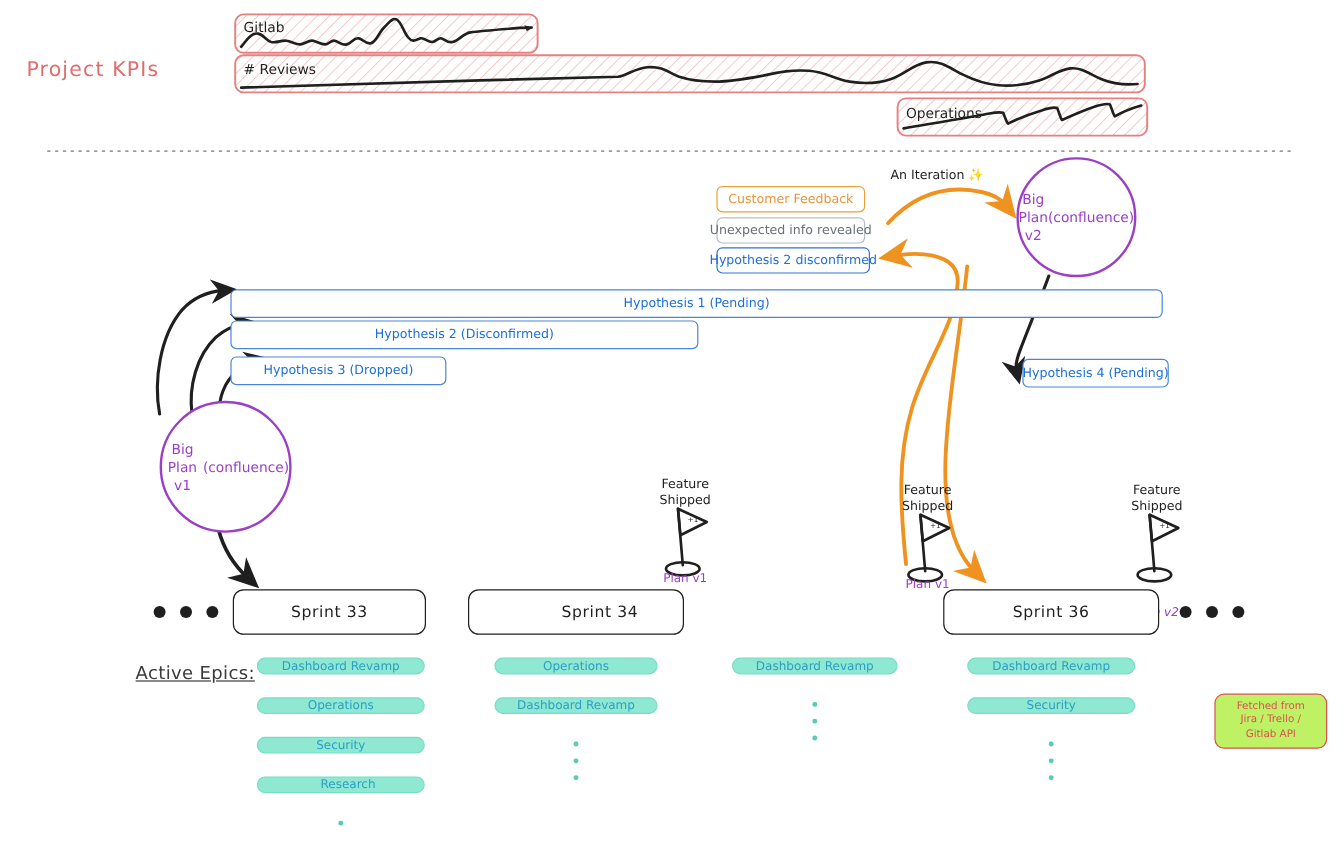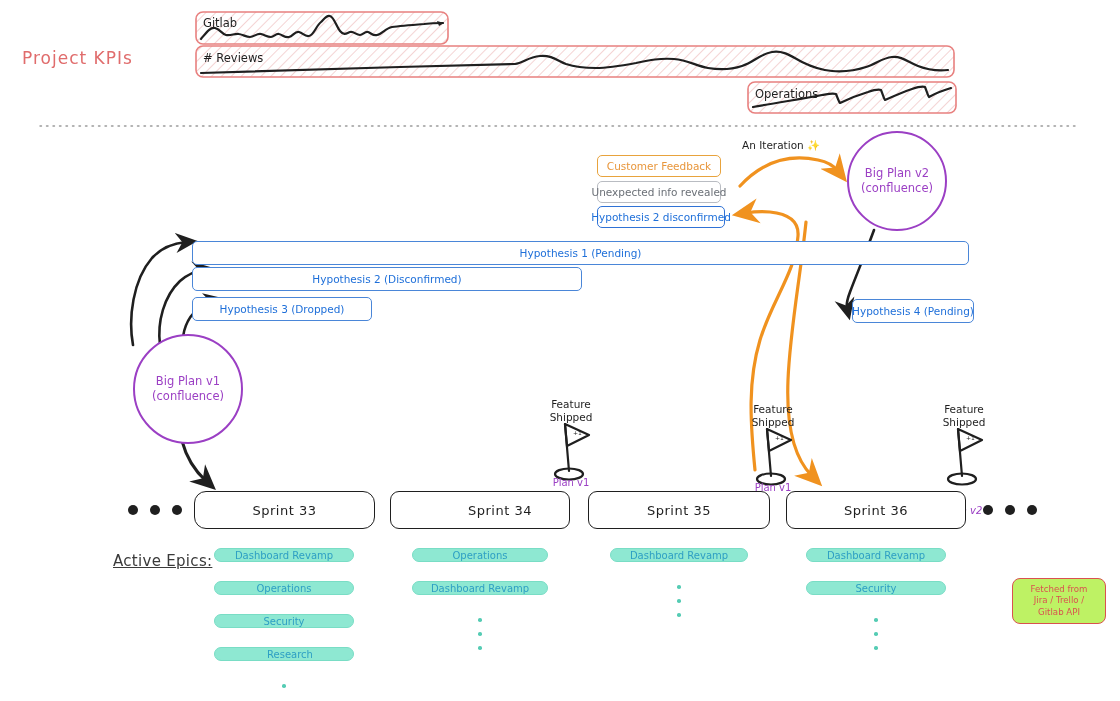--- a/index.html
+++ b/index.html
@@ -49,21 +49,21 @@
   
   .epic{
     box-sizing:border-box;height:14px;display:flex;align-items:center;justify-content:center;
     background:#8ee8d2;border:1px solid #79ddc5;border-radius:7px;
     color:#2e9fc4;font-size:10px;white-space:nowrap;
   }
   .edot{width:3.5px;height:3.5px;border-radius:50%;background:#55ccb4;}
 
   
   .bigplan{
-    border:2px solid #9b3fc4;border-radius:50%;display:flex;flex-direction:column;
+    border:2px solid #9b3fc4;border-radius:50%;display:flex;flex-direction:row;
     align-items:center;justify-content:center;color:#9b3fc4;font-size:11.5px;
     line-height:15px;text-align:center;background:#fff;
   }
 
   
   .fetched{
     box-sizing:border-box;border:1.5px solid #d9524f;border-radius:8px;background:#bef264;
     color:#d9524f;font-size:8.6px;line-height:11.5px;text-align:center;
     display:flex;align-items:center;justify-content:center;padding:3px 4px;white-space:pre-line;
   }
@@ -200,33 +200,32 @@
 <div class="bigdot" style="left:128px;top:505px;"></div>
 <div class="bigdot" style="left:150px;top:505px;"></div>
 <div class="bigdot" style="left:172px;top:505px;"></div>
 <div class="bigdot" style="left:983px;top:505px;"></div>
 <div class="bigdot" style="left:1005px;top:505px;"></div>
 <div class="bigdot" style="left:1027px;top:505px;"></div>
 
 <div class="abs active-epics" style="left:113px;top:552px;">Active Epics:</div>
 
 <div id="sprint-layer" class="layer">
-    <div class="abs sprint" style="left: 194px; top: 491px; width: 181px; border-radius: 12px;">Sprint 33</div>
+    <div class="abs sprint" style="left: 194px; top: 491px; width: 161px;">Sprint 33</div>
     <div class="abs epic" style="width: 140px; left: 214px; top: 548px;">Dashboard Revamp</div>
     <div class="abs epic" style="width: 140px; left: 214px; top: 581px;">Operations</div>
     <div class="abs epic" style="width: 140px; left: 214px; top: 614px;">Security</div>
     <div class="abs epic" style="width: 140px; left: 214px; top: 647px; padding-left: 12px;">Research</div>
     <div class="abs edot" style="left: 282.25px; top: 684px;"></div>
     <div class="abs sprint" style="left: 390px; top: 491px; width: 180px; padding-left: 40px;">Sprint 34</div>
     <div class="abs epic" style="width: 136px; left: 412px; top: 548px;">Operations</div>
     <div class="abs epic" style="width: 136px; left: 412px; top: 581px;">Dashboard Revamp</div>
     <div class="abs edot" style="left: 478.25px; top: 618px;"></div>
     <div class="abs edot" style="left: 478.25px; top: 632px;"></div>
     <div class="abs edot" style="left: 478.25px; top: 646px;"></div>
-    <div class="abs sprint" style="left: 588px; top: 491px; width: 182px;">Sprint 35</div>
     <div class="abs epic" style="width: 138px; left: 610px; top: 548px;">Dashboard Revamp</div>
     <div class="abs edot" style="left: 677.25px; top: 585px;"></div>
     <div class="abs edot" style="left: 677.25px; top: 599px;"></div>
     <div class="abs edot" style="left: 677.25px; top: 613px;"></div>
     <div class="abs sprint" style="left: 786px; top: 491px; width: 180px;">Sprint 36</div>
     <div class="abs epic" style="width: 140px; left: 806px; top: 548px;">Dashboard Revamp</div>
     <div class="abs epic" style="width: 140px; left: 806px; top: 581px;">Security</div>
     <div class="abs edot" style="left: 874.25px; top: 618px;"></div>
     <div class="abs edot" style="left: 874.25px; top: 632px;"></div>
     <div class="abs edot" style="left: 874.25px; top: 646px;"></div>

